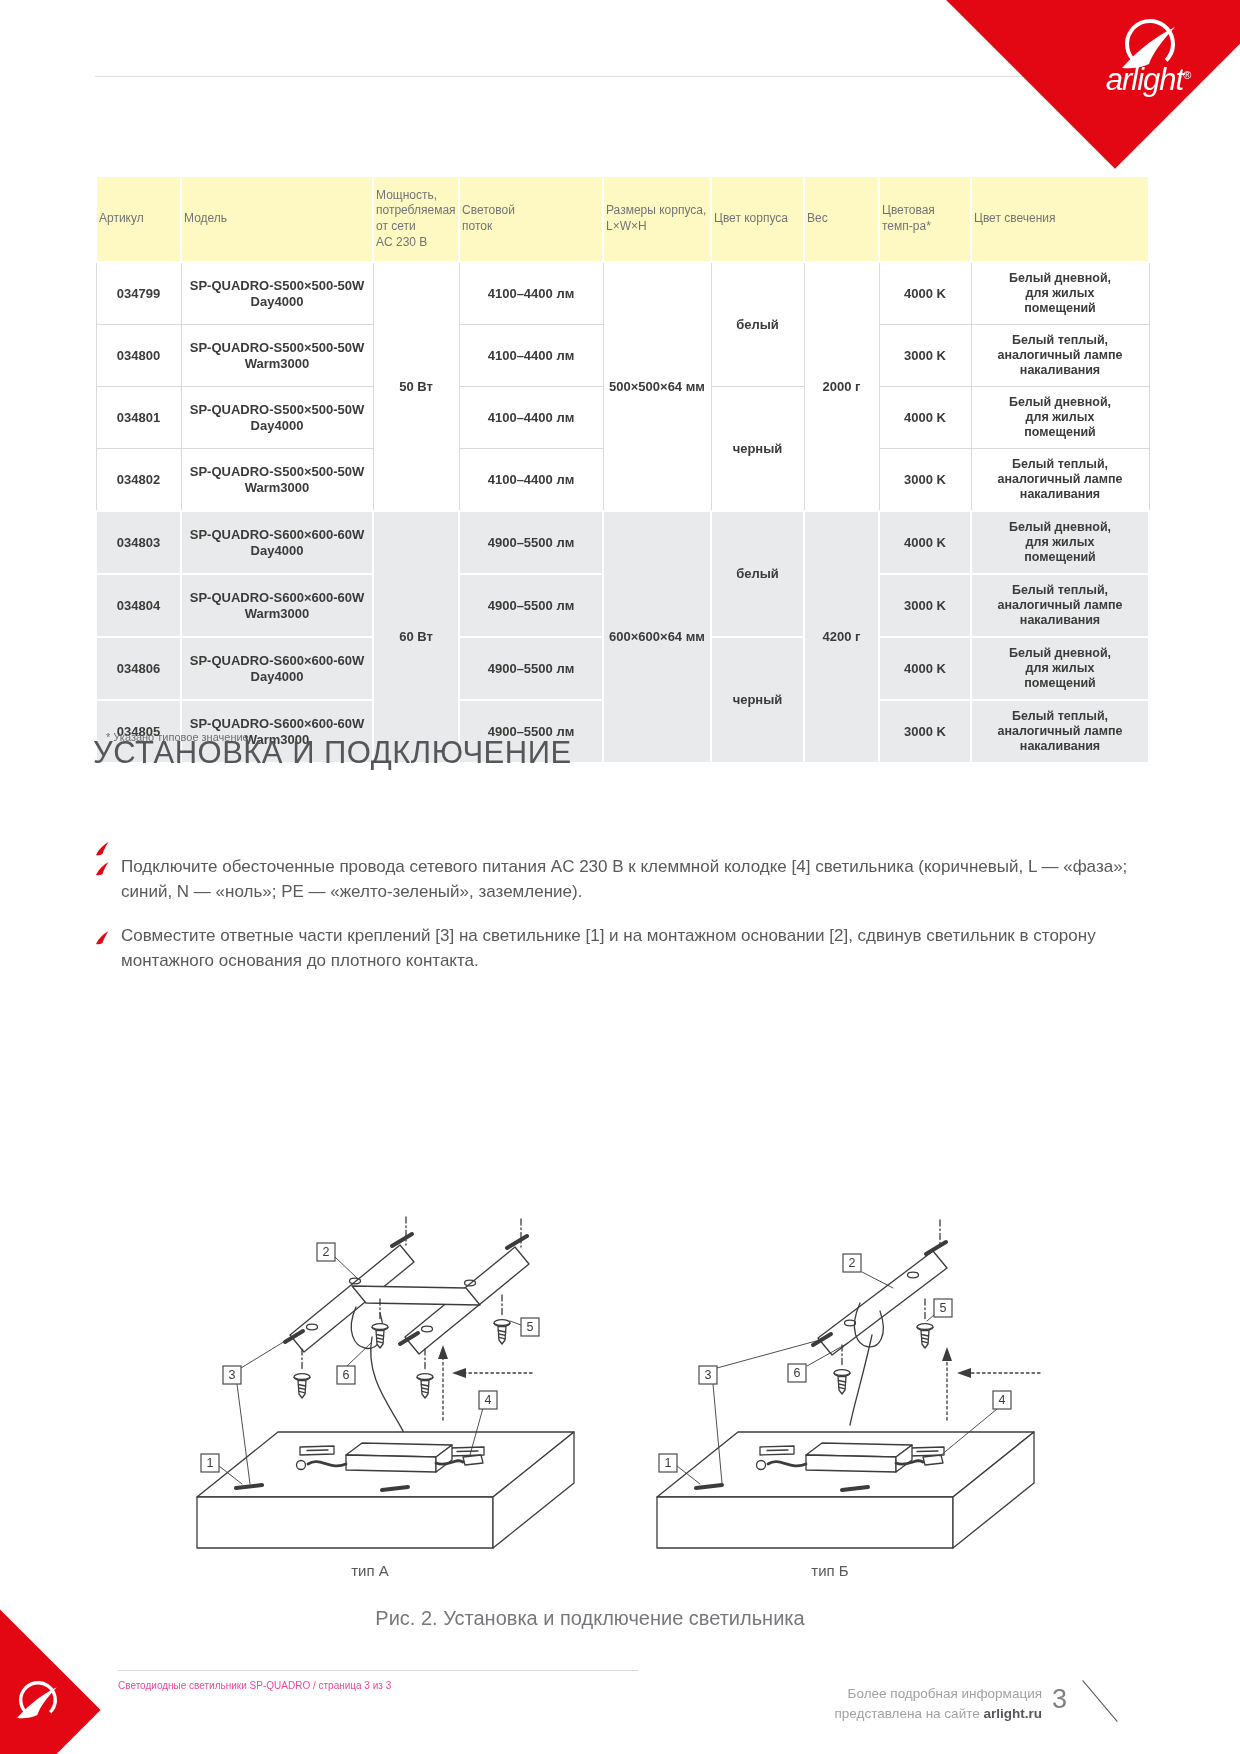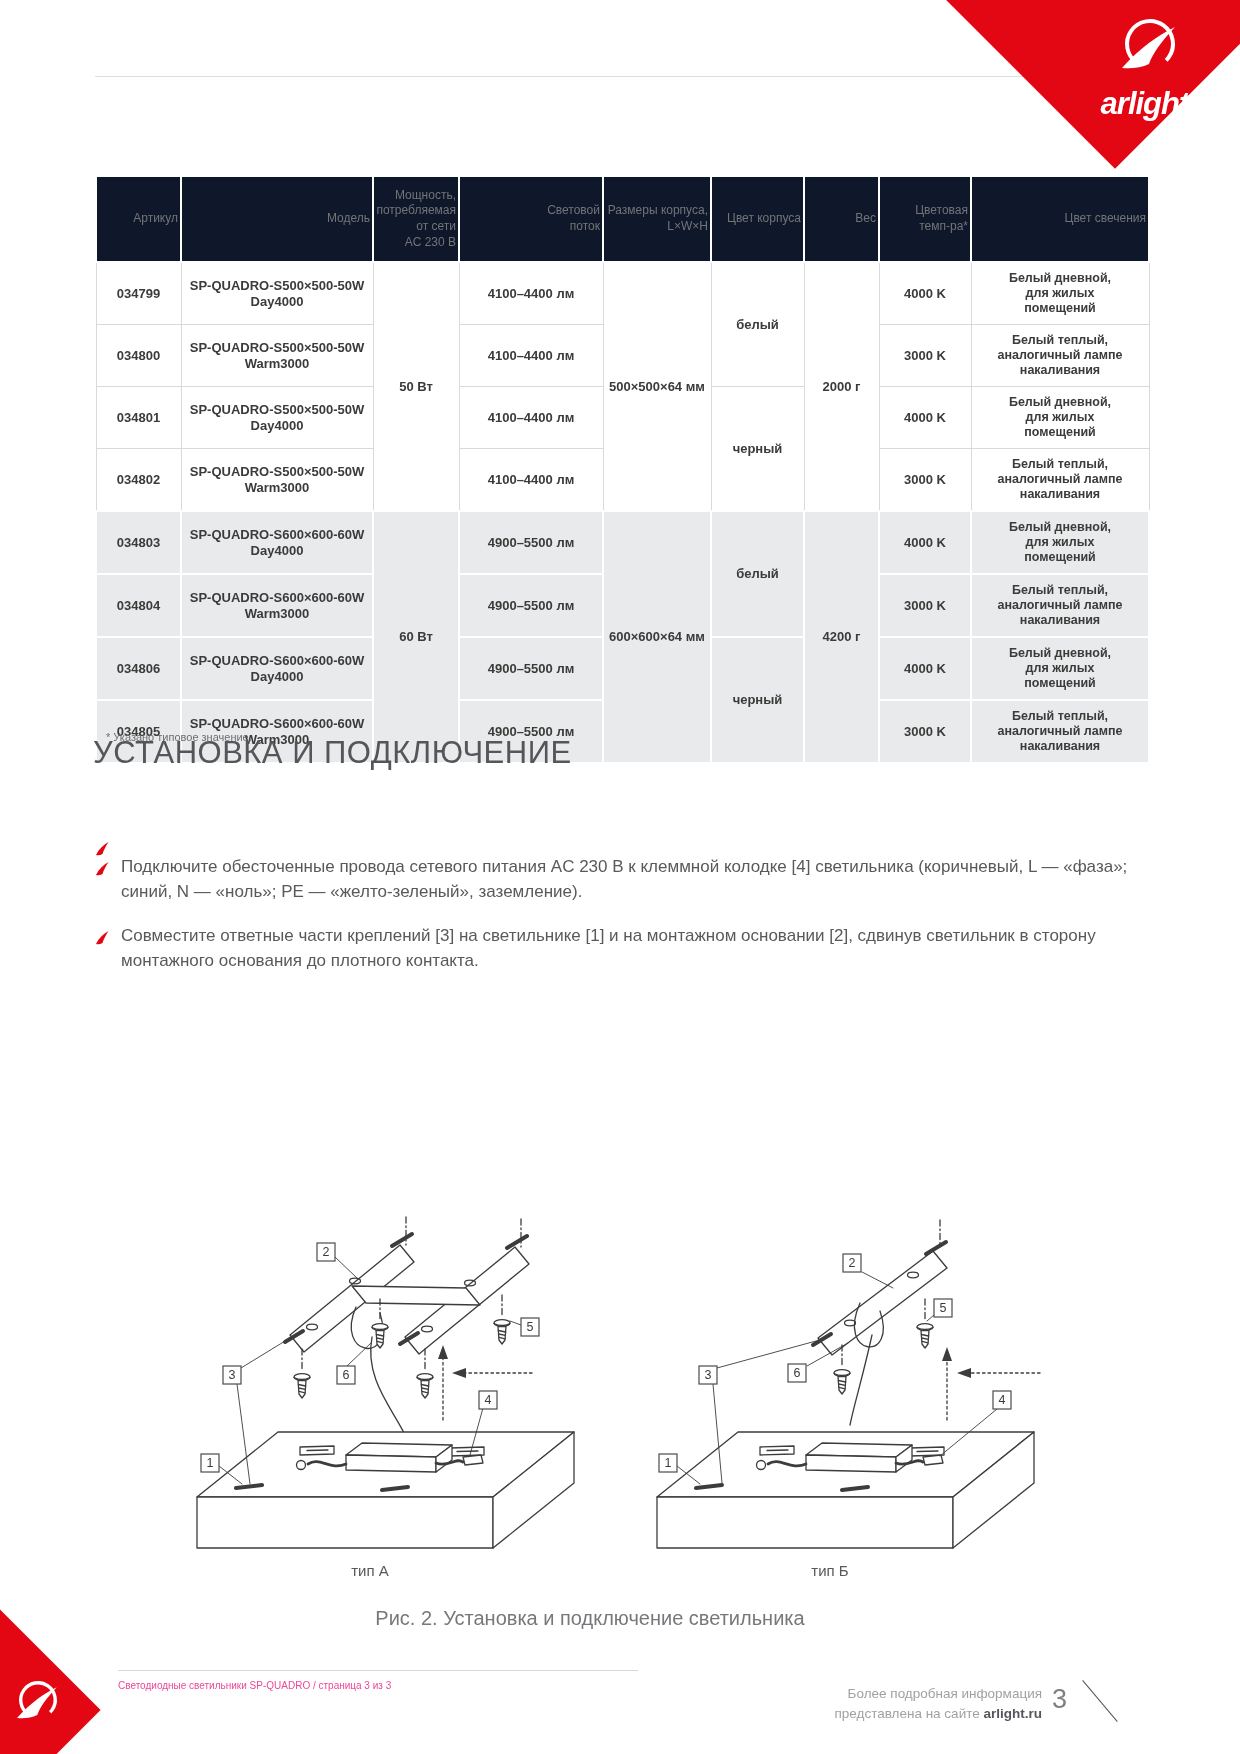--- a/index.html
+++ b/index.html
@@ -6,27 +6,27 @@
   body{
     width:1240px;height:1754px;position:relative;background:#fff;overflow:hidden;
     font-family:"Liberation Sans","DejaVu Sans",sans-serif;color:#3b3b3a;
   }
   
   .top-rule{position:absolute;left:95px;top:76px;width:1053px;height:1px;background:#dcdddd;z-index:0;}
   .logo-tr{position:absolute;top:0;right:0;width:360px;height:200px;overflow:hidden;z-index:5;}
   .logo-tr .diamond{position:absolute;left:105px;top:-145px;width:260px;height:260px;background:#e30613;transform:rotate(45deg);}
   .logo-tr .glyph{position:absolute;left:238px;top:12px;}
   .logo-tr .wordmark{position:absolute;left:178px;top:62px;width:180px;text-align:center;
-    color:#fff;font-weight:bold;font-style:italic;font-size:31px;letter-spacing:-1px;margin-top:24px;}
+    color:#fff;font-weight:normal;font-style:italic;font-size:31px;letter-spacing:-1px;}
   .logo-tr .wordmark sup{font-size:11px;font-style:normal;}
   
   .spec-table-wrap{position:absolute;left:95px;top:175px;}
   table{border-collapse:collapse;width:1053px;table-layout:fixed;}
-  th{background:#0f172a;border:2px solid #fff;height:80px;font-weight:normal;
-     font-size:12px;color:#737477;text-align:right;vertical-align:middle;white-space:pre-line;line-height:1.3;padding:2px;}
+  th{background:#fef9c3;border:2px solid #fff;height:80px;font-weight:normal;
+     font-size:12px;color:#737477;text-align:left;vertical-align:middle;white-space:pre-line;line-height:1.3;padding:2px;}
   td{border:1px solid #d8d9da;height:57px;text-align:center;vertical-align:middle;
      font-size:13px;font-weight:bold;color:#3b3b3a;white-space:pre-line;line-height:1.18;padding:2px 4px;}
   tbody.alt td{background:#e9eaeb;border:2px solid #fff;}
   td.glow{font-size:12.5px;}
   .footnote{position:absolute;left:106px;top:731px;font-size:11px;color:#6d6e70;}
   
   .section-title{position:absolute;left:93px;top:735px;margin:0;font-size:31px;font-weight:400;
     color:#55565a;letter-spacing:0.5px;}
   .steps{position:absolute;left:95px;top:835px;width:1035px;list-style:none;margin:0;padding:0;}
   .steps li{position:relative;padding-left:26px;margin-bottom:20px;font-size:17px;color:#58595b;line-height:1.45;}

